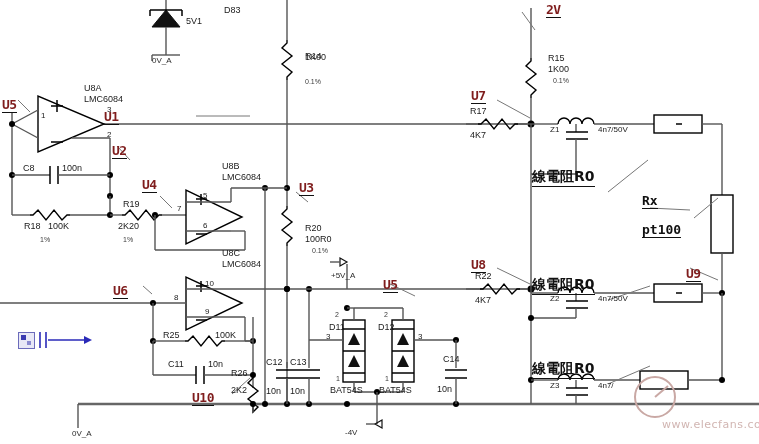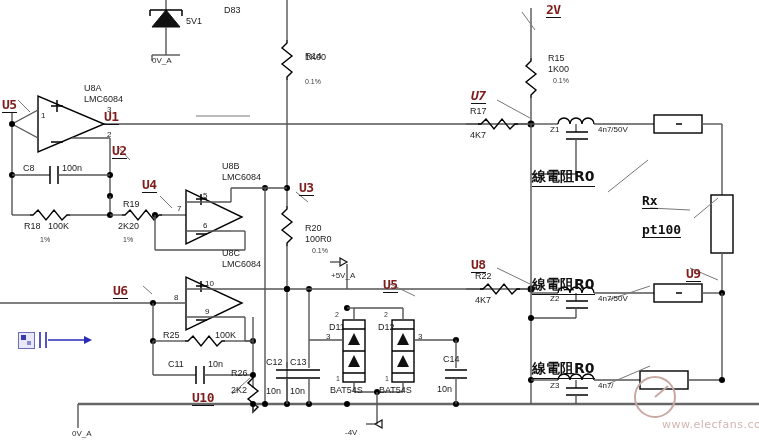--- a/index.html
+++ b/index.html
@@ -450,21 +450,21 @@
   <span class="lbl small" style="left:550px;top:382px;">Z3</span>
   <span class="lbl small" style="left:598px;top:382px;">4n7/</span>
 
   <span class="net" style="left:2px;top:97px;border-bottom:1.6px solid #111;">U5</span>
   <span class="net" style="left:104px;top:109px;border-bottom:1.6px solid #111;">U1</span>
   <span class="net" style="left:112px;top:143px;border-bottom:1.6px solid #111;">U2</span>
   <span class="net" style="left:142px;top:177px;border-bottom:1.6px solid #111;">U4</span>
   <span class="net" style="left:299px;top:180px;border-bottom:1.6px solid #111;">U3</span>
   <span class="net" style="left:113px;top:283px;border-bottom:1.6px solid #111;">U6</span>
   <span class="net" style="left:383px;top:277px;border-bottom:1.6px solid #111;">U5</span>
-  <span class="net" style="left:471px;top:88px;border-bottom:1.6px solid #111;font-style:italic;">U7</span>
+  <span class="net" style="left:471px;top:88px;border-bottom:1.6px solid #111;">U7</span>
   <span class="net" style="left:471px;top:257px;border-bottom:1.6px solid #111;">U8</span>
   <span class="net" style="left:686px;top:266px;border-bottom:1.6px solid #111;">U9</span>
   <span class="net" style="left:192px;top:390px;border-bottom:1.6px solid #111;">U10</span>
 
   <span class="net" style="left:546px;top:2px;border-bottom:1.6px solid #111;">2V</span>
   <span class="rail" style="left:331px;top:271px;">+5V_A</span>
   <span class="rail" style="left:345px;top:428px;">-4V</span>
   <span class="rail" style="left:72px;top:429px;">0V_A</span>
 
   <span class="cjk" style="left:532px;top:168px;border-bottom:1.6px solid #111;">線電阻R0</span>

